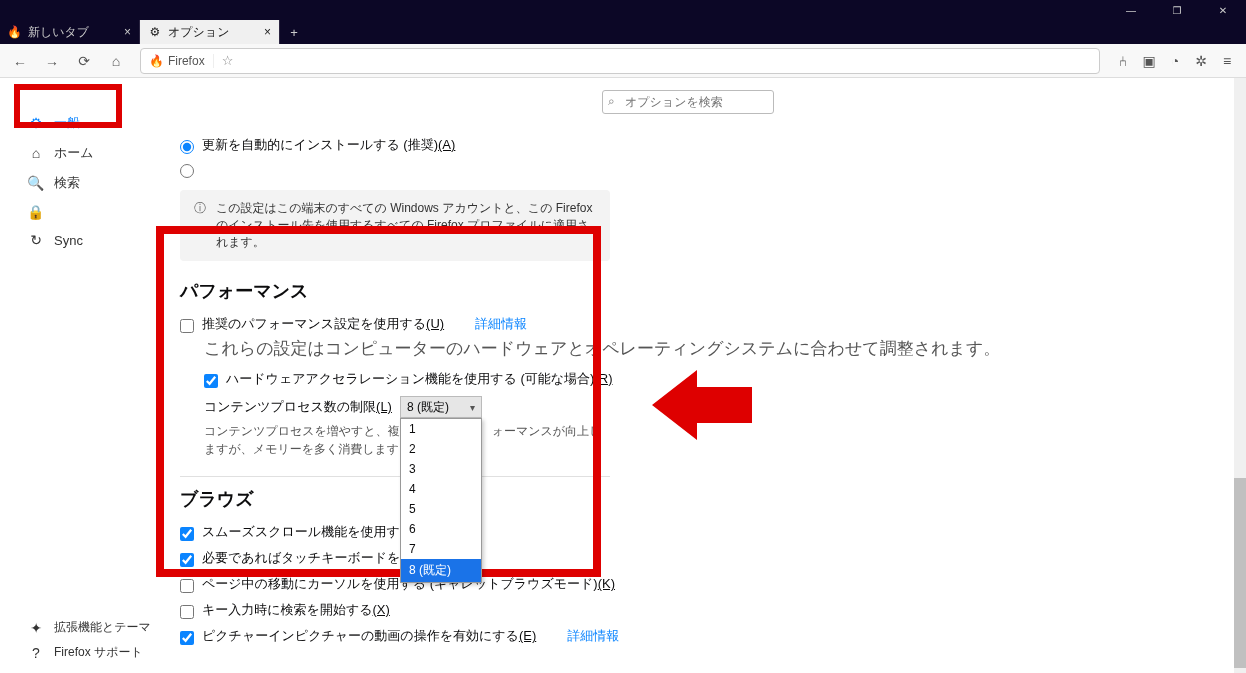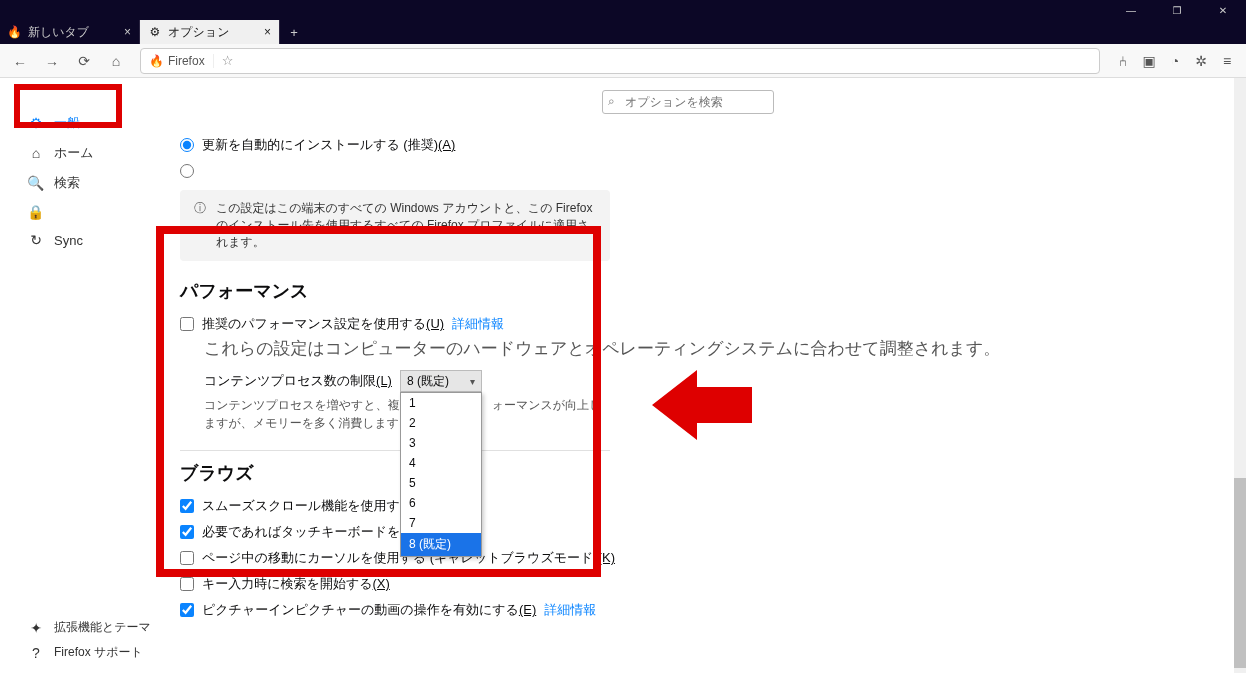--- a/index.html
+++ b/index.html
@@ -38,31 +38,31 @@
 
   .redbox-sidebar { position: absolute; left: 14px; top: 84px; width: 108px; height: 44px; border: 6px solid #de0000; pointer-events: none; z-index: 5; }
 
   .content { flex: 1; padding: 12px 40px 0 0; overflow: hidden; position: relative; }
   .searchrow { text-align: center; margin-bottom: 18px; }
   .searchbox { width: 172px; height: 24px; border: 1px solid #bbb; border-radius: 3px; font-size: 12px; padding: 0 6px 0 22px; background: #fff; }
   .searchwrap { position: relative; display: inline-block; }
   .searchwrap .sicon { position: absolute; left: 6px; top: 4px; color: #888; font-size: 12px; }
 
   .section { margin-left: 10px; }
-  .radio-row, .check-row { display: flex; align-items: flex-start; gap: 8px; padding: 4px 0; font-size: 13px; }
+  .radio-row, .check-row { display: flex; align-items: flex-end; gap: 8px; padding: 4px 0; font-size: 13px; }
   .radio-row input, .check-row input { margin-top: 2px; }
   .underline { text-decoration: underline; }
   .infobox { background: #f3f3f3; border-radius: 4px; padding: 10px 14px; margin: 8px 0 18px 0; display: flex; gap: 10px; font-size: 12px; color: #333; max-width: 430px; }
   .infobox .iicon { color: #666; }
 
   .redbox-main { position: absolute; left: 156px; top: 226px; width: 445px; height: 351px; border: 8px solid #de0000; pointer-events: none; z-index: 4; }
 
   h2.sect { font-size: 18px; font-weight: 600; margin: 10px 0 8px 0; }
   .subtext { font-size: 17px; color: #555; margin-left: 24px; margin-bottom: 6px; }
-  .link { color: #0a84ff; text-decoration: none; margin-left: 0; font-size: 13px; }
+  .link { color: #0a84ff; text-decoration: none; margin-left: 23px; font-size: 13px; }
 
   .selectrow { display: flex; align-items: center; gap: 8px; margin-left: 24px; padding: 4px 0; }
   .selectbox { position: relative; }
   .selectbtn { width: 82px; height: 22px; background: #e6e6e6; border: 1px solid #bbb; display: flex; align-items: center; justify-content: space-between; padding: 0 6px; font-size: 12px; }
   .selectbtn .chev { font-size: 10px; color: #555; }
   .dropdown { position: absolute; top: 22px; left: 0; width: 82px; background: #fff; border: 1px solid #999; box-shadow: 2px 2px 4px rgba(0,0,0,.2); z-index: 10; }
   .dropdown .opt { padding: 3px 8px; font-size: 12px; }
   .dropdown .opt.sel { background: #1a73e8; color: #fff; }
   .notetext { font-size: 12px; color: #555; margin-left: 24px; max-width: 400px; line-height: 1.5; }
 
@@ -179,20 +179,24 @@
         <span>この設定はこの端末のすべての Windows アカウントと、この Firefox のインストール先を使用するすべての Firefox プロファイルに適用されます。</span>
       </div>
 
       <h2 class="sect">パフォーマンス</h2>
       <div class="check-row">
         <input type="checkbox" class="blue" style="">
         <span><span>推奨のパフォーマンス設定を使用する</span><span class="underline">(U)</span></span>
         <a class="link">詳細情報</a>
       </div>
       <div class="subtext">これらの設定はコンピューターのハードウェアとオペレーティングシステムに合わせて調整されます。</div>
+      <div class="check-row" style="margin-left:24px">
+        <input type="checkbox" class="blue" checked="" style="">
+        <span><span>ハードウェアアクセラレーション機能を使用する (可能な場合)</span><span class="underline">(R)</span></span>
+      </div>
       <div class="selectrow">
         <span><span>コンテンツプロセス数の制限</span><span class="underline">(L)</span></span>
         <div class="selectbox">
           <div class="selectbtn">
             <span>8 (既定)</span>
             <span class="chev">▾</span>
           </div>
           <div class="dropdown">
             <div class="opt">1</div>
             <div class="opt">2</div>

